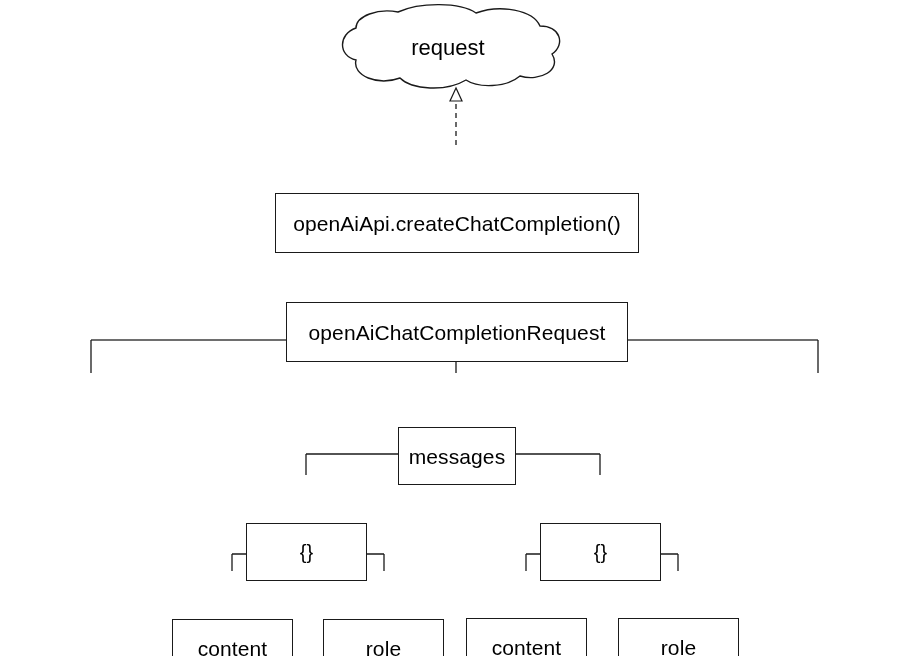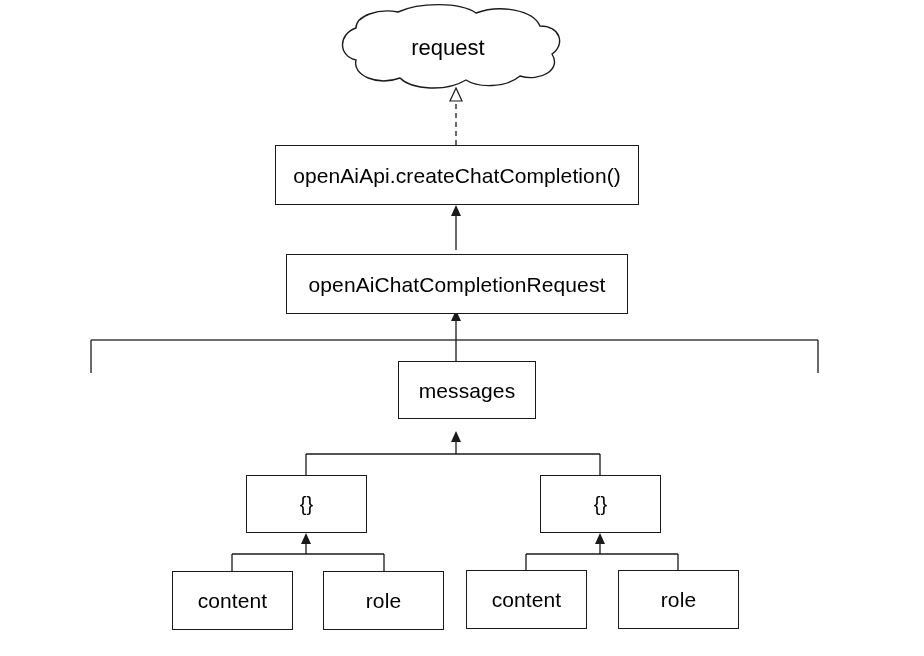--- a/index.html
+++ b/index.html
@@ -34,20 +34,21 @@
     background: #ffffff;
     display: flex;
     align-items: center;
     justify-content: center;
     color: #000000;
     font-size: 21px;
     font-family: "Liberation Sans", sans-serif;
     line-height: 1;
     white-space: nowrap;
     letter-spacing: 0.1px;
+    margin-top: 48px;
   }
   .node.small {
     font-size: 20px;
   }
   .cloud-node {
     position: absolute;
     left: 344px;
     top: 6px;
     width: 208px;
     height: 84px;
@@ -137,21 +138,21 @@
 
   <div class="node" style="left:275px; top:145px; width:364px; height:60px;">
     <span>openAiApi.createChatCompletion()</span>
   </div>
 
   <div class="node" style="left:286px; top:254px; width:342px; height:60px;">
     <span>openAiChatCompletionRequest</span>
   </div>
 
 
-  <div class="node" style="left:398px; top:361px; width:138px; height:58px;">
+  <div class="node" style="left:398px; top:379px; width:118px; height:58px;">
     <span>messages</span>
   </div>
 
 
   <div class="node small" style="left:246px; top:475px; width:121px; height:58px;">
     <span>{}</span>
   </div>
 
   <div class="node small" style="left:540px; top:475px; width:121px; height:58px;">
     <span>{}</span>

